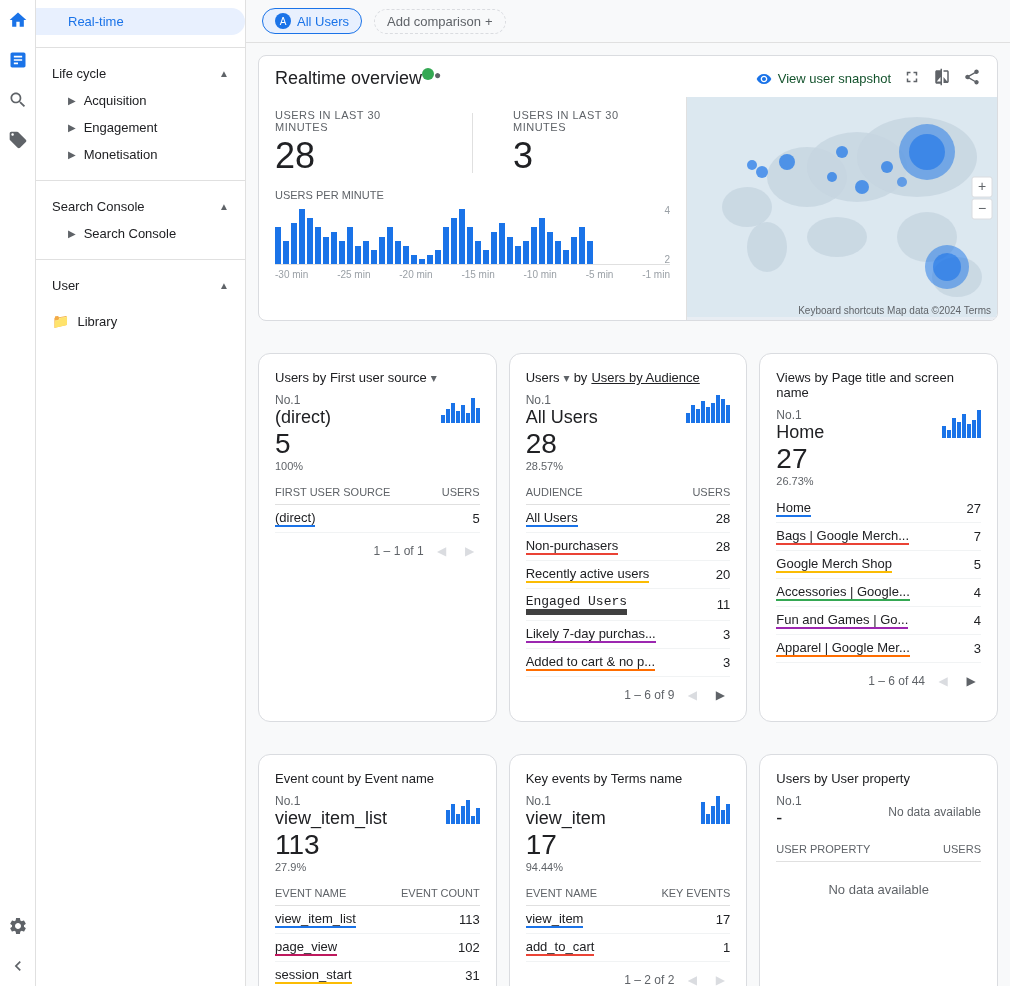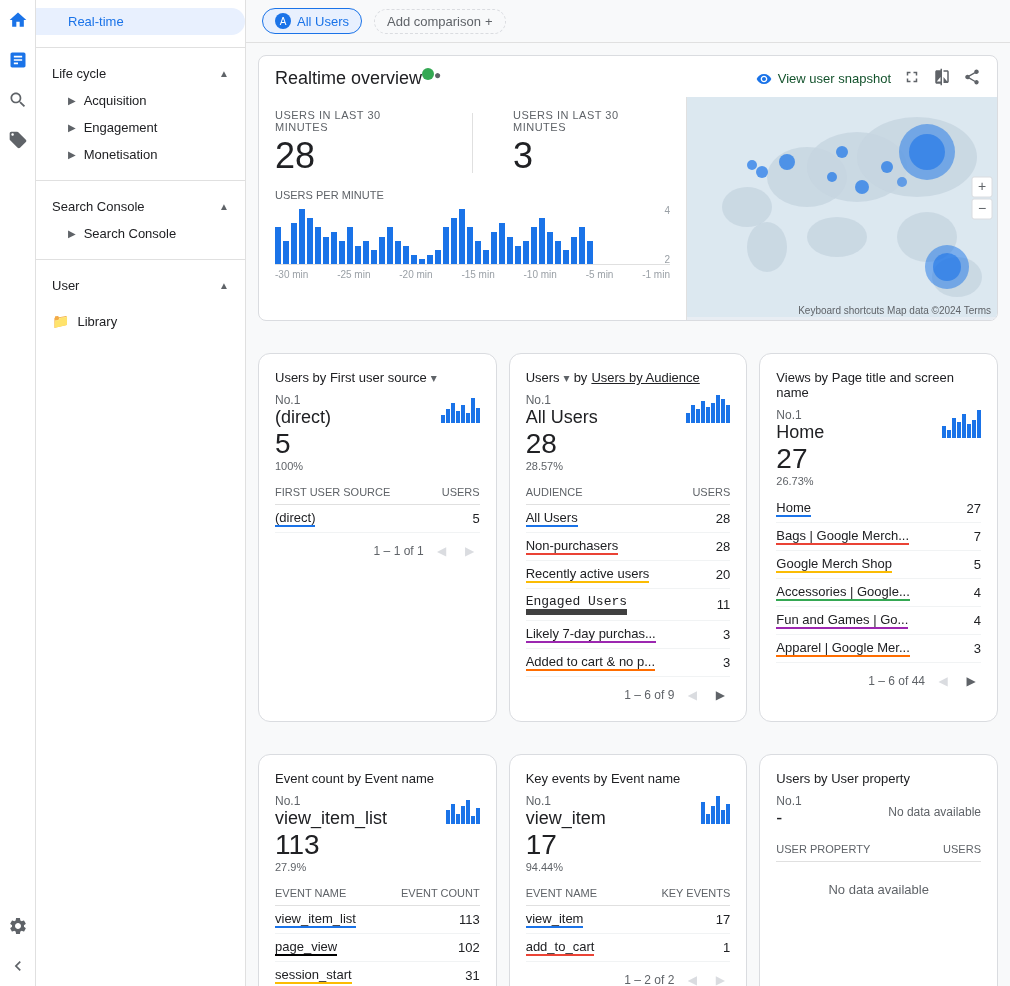--- a/index.html
+++ b/index.html
@@ -492,37 +492,37 @@
       </div>
       <div class="table-header">
         <span>EVENT NAME</span>
         <span>EVENT COUNT</span>
       </div>
       <div class="table-row">
         <span style="border-bottom:2px solid #1a73e8;">view_item_list</span>
           <span>113</span>
       </div>
       <div class="table-row">
-        <span style="border-bottom:2px solid #000000;">page_view</span>
+        <span style="border-bottom:2px solid #be185d;">page_view</span>
           <span>102</span>
       </div>
       <div class="table-row">
         <span style="border-bottom:2px solid #fbbc04;">session_start</span>
           <span>31</span>
       </div>
       <div class="table-row">
         <span style="border-bottom:2px solid #34a853;">view_promotion</span>
           <span>27</span>
       </div>
 
     </div>
 
     <div class="card">
       <div class="card-title">
-        <span>Key events by Event name</span>
+        <span>Key events by Terms name</span>
       </div>
       <div class="card-top">
         <div>
           <div class="card-no1">No.1</div>
           <div class="card-name">view_item</div>
           <div class="card-value">17</div>
           <div class="card-pct">94.44%</div>
         </div>
         <div class="mini-chart">
           <div class="mini-bar" style="height:22px;"></div>

